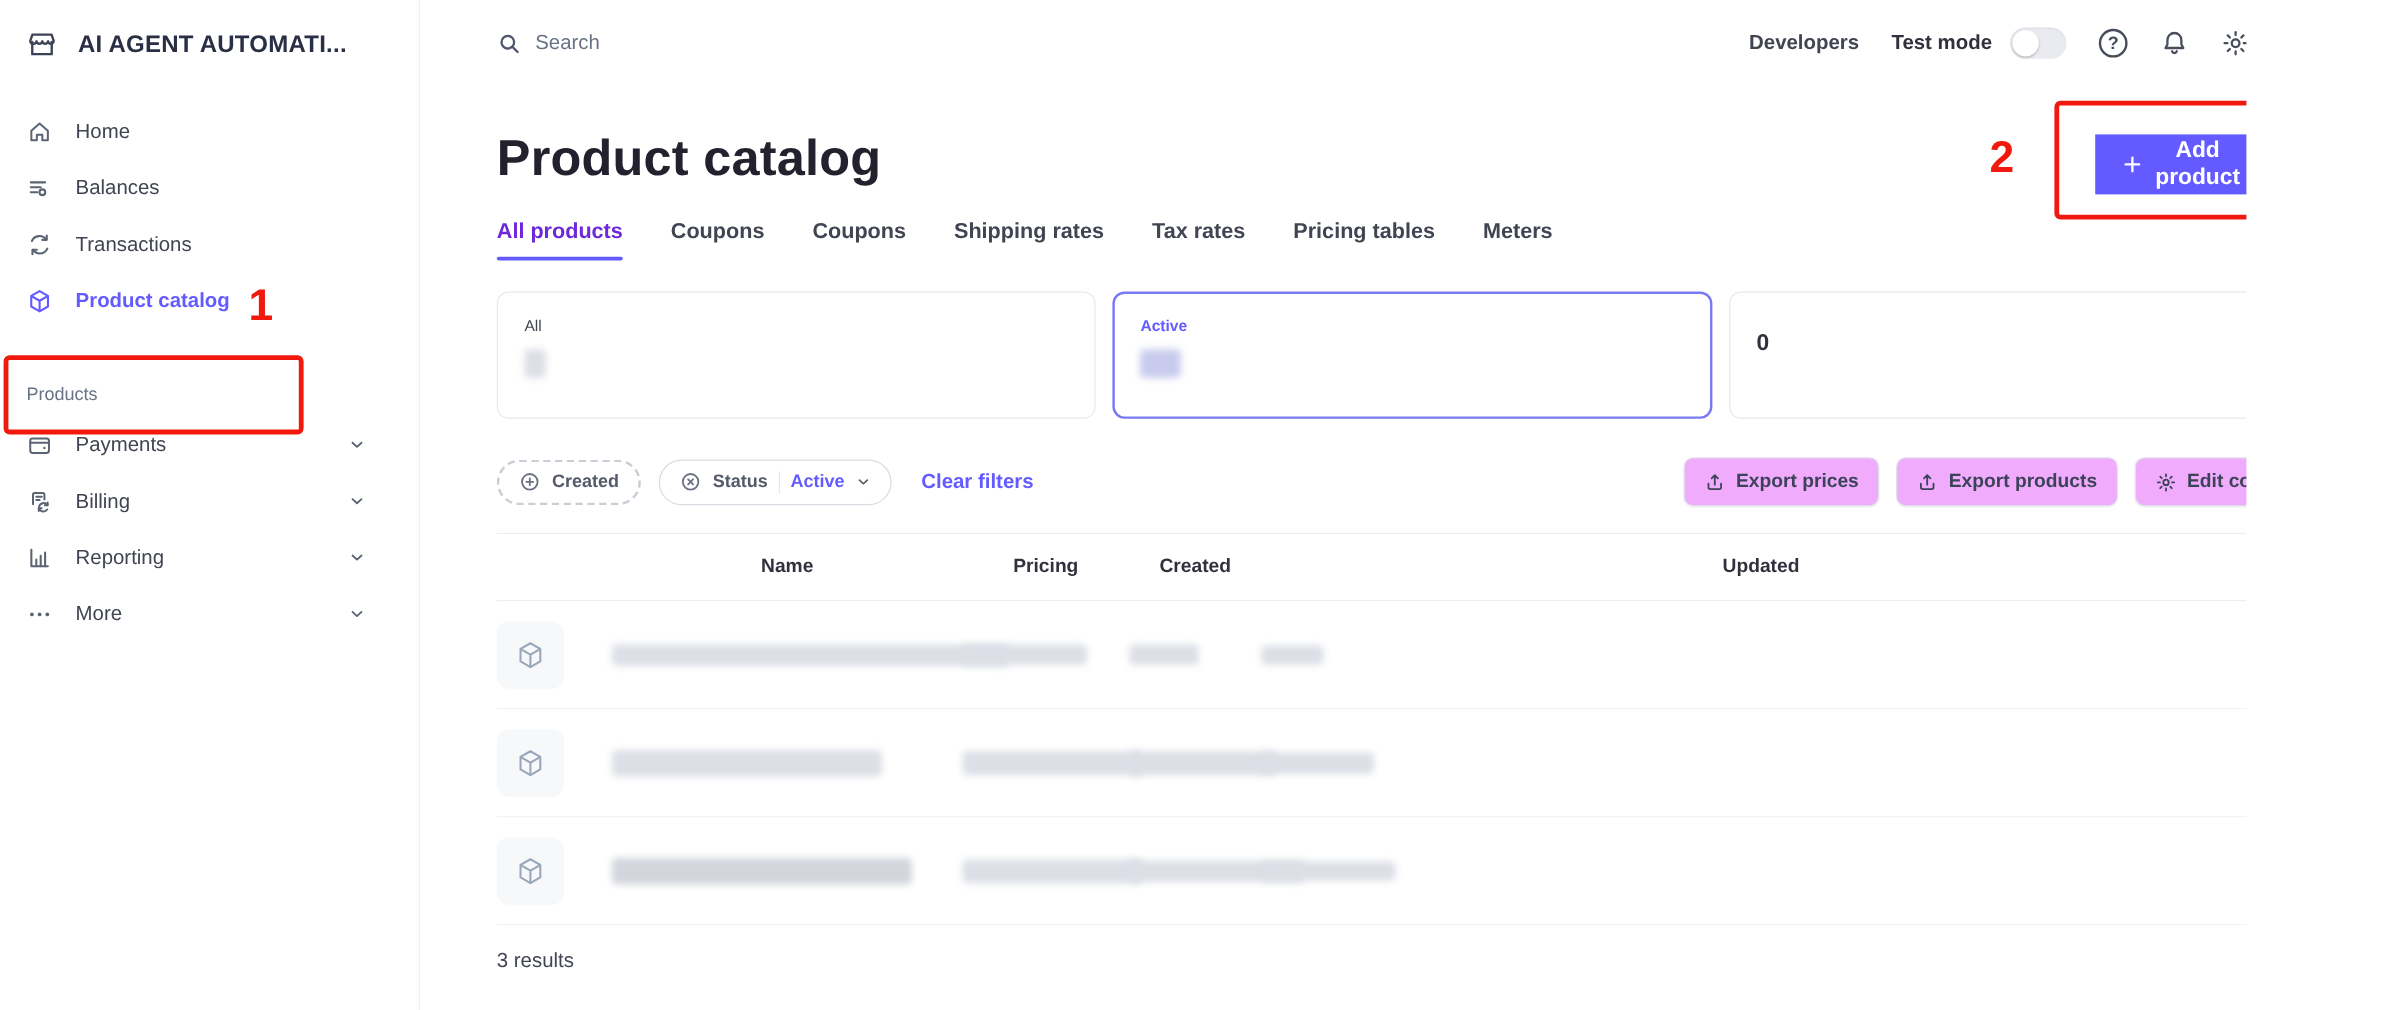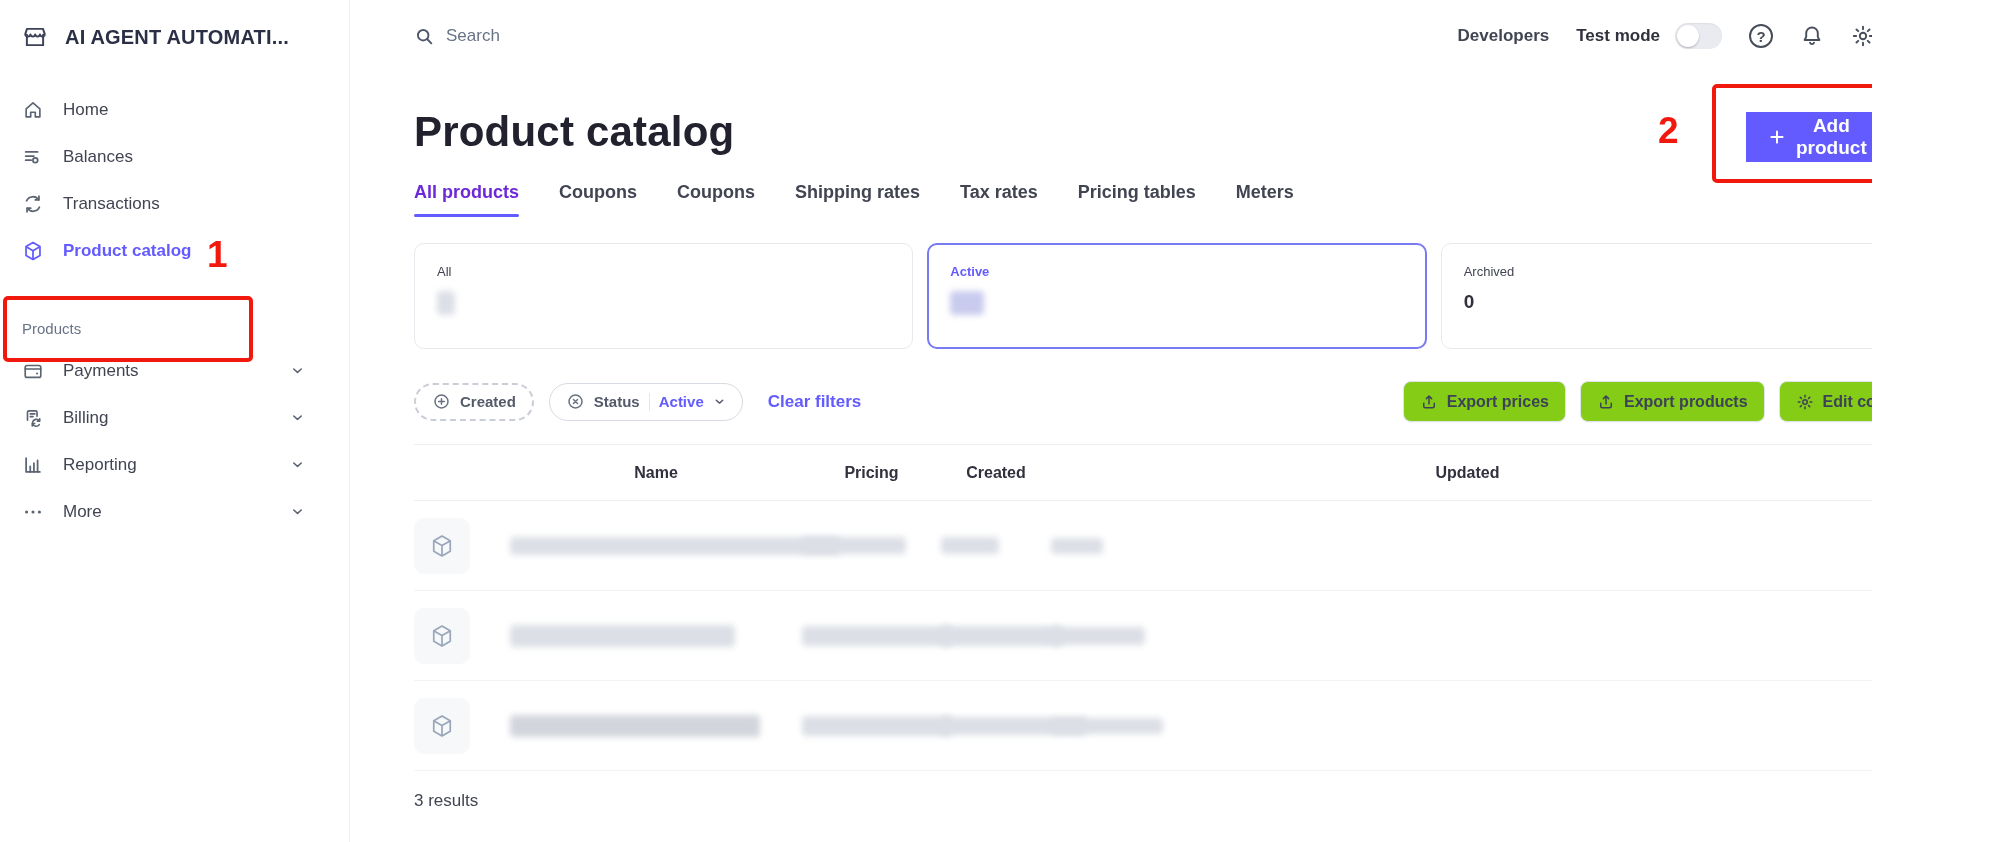--- a/index.html
+++ b/index.html
@@ -49,21 +49,21 @@
   .blur.purple { background:#c9cbee; }
   
   .filter-row { display:flex; align-items:center; gap:15px; margin-top:32px; }
   .chip { display:flex; align-items:center; gap:9px; height:38px; border-radius:19px; padding:0 16px; font-size:15px; font-weight:600; color:#545a69; cursor:pointer; background:#fff; }
   .chip.dashed { border:2px dashed #c9cdd6; }
   .chip.solid { border:1.5px solid #d7dbe2; }
   .chip .vdiv { width:1px; height:18px; background:#e3e6ec; }
   .chip .chip-val { color:#635bff; font-weight:700; }
   .clear-filters { font-size:17px; font-weight:700; color:#635bff; margin-left:10px; cursor:pointer; }
   .fr-right { margin-left:auto; display:flex; gap:14px; }
-  .btn-light { display:flex; align-items:center; gap:9px; height:41px; padding:0 16px; border:1px solid #e0e3e9; border-radius:8px; background:#84cc16; box-shadow:0 1px 1px rgba(0,0,0,.04); font-size:16px; font-weight:700; color:#3c4257; cursor:pointer; }
+  .btn-light { display:flex; align-items:center; gap:9px; height:41px; padding:0 16px; border:1px solid #e0e3e9; border-radius:8px; background:#f0abfc; box-shadow:0 1px 1px rgba(0,0,0,.04); font-size:16px; font-weight:700; color:#3c4257; cursor:pointer; }
   
   .table { margin-top:22px; border-top:1px solid #eceef2; }
   .trow { display:grid; grid-template-columns:96px 292px 139px 110px 1fr 56px; align-items:center; }
   .thead { border-bottom:1px solid #eceef2; height:56px; }
   .th { font-size:16px; font-weight:700; color:#30313d;text-align:center; }
   .tr { height:90px; border-bottom:1px solid #f1f3f6; cursor:pointer; }
   .prod-thumb { width:56px; height:56px; border-radius:10px; background:#f6f8fa; display:flex; align-items:center; justify-content:center; }
   .dots { display:flex; gap:4px; justify-content:flex-end; padding-right:6px; cursor:pointer; }
   .dots i { width:5px; height:5px; background:#5b6472; border-radius:1.5px; }
   .results { padding-top:20px; font-size:17px; color:#414552; }
@@ -250,21 +250,20 @@
     <div class="cards">
       <div class="scard">
         <div class="scard-label">All</div>
         <div class="scard-value"><span class="blur" style="display:inline-block;width:18px;height:24px;"></span></div>
       </div>
       <div class="scard selected">
         <div class="scard-label">Active</div>
         <div class="scard-value"><span class="blur purple" style="display:inline-block;width:34px;height:24px;"></span></div>
       </div>
       <div class="scard">
-        <div class="scard-label">Archived</div>
         <div class="scard-value">0</div>
       </div>
     </div>
 
     <div class="filter-row">
       <span class="chip dashed">
         <span class="icn">
           <svg width="19" height="19" viewBox="0 0 24 24" fill="none" stroke="#6a7180" stroke-width="1.9" stroke-linecap="round">
             <circle cx="12" cy="12" r="8.2"></circle>
               <path d="M12 8.4v7.2M8.4 12h7.2"></path>

